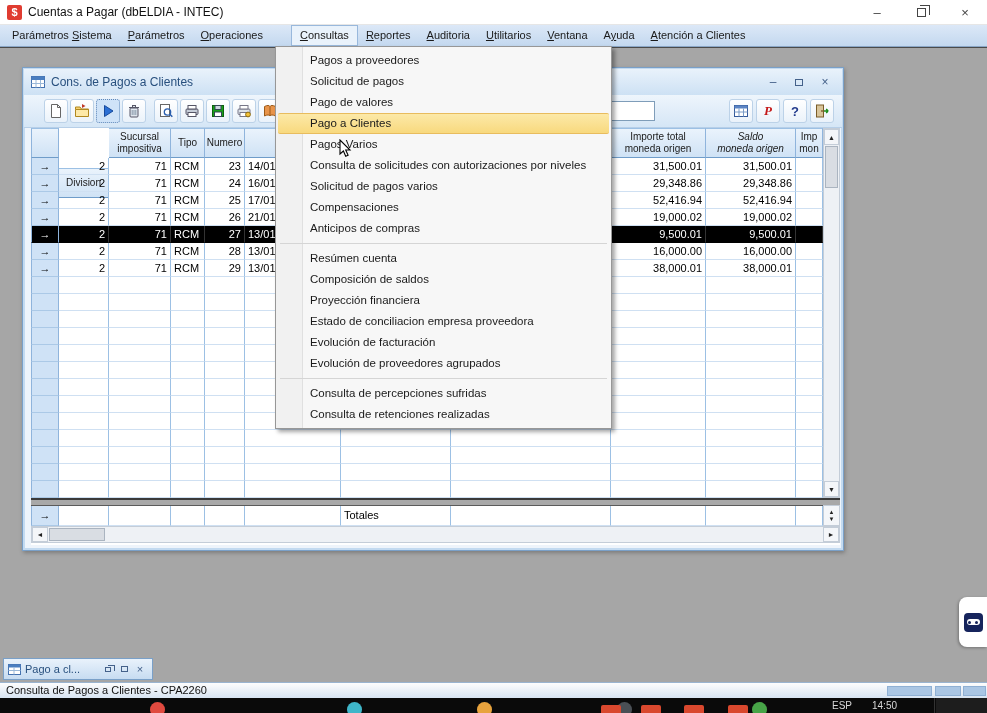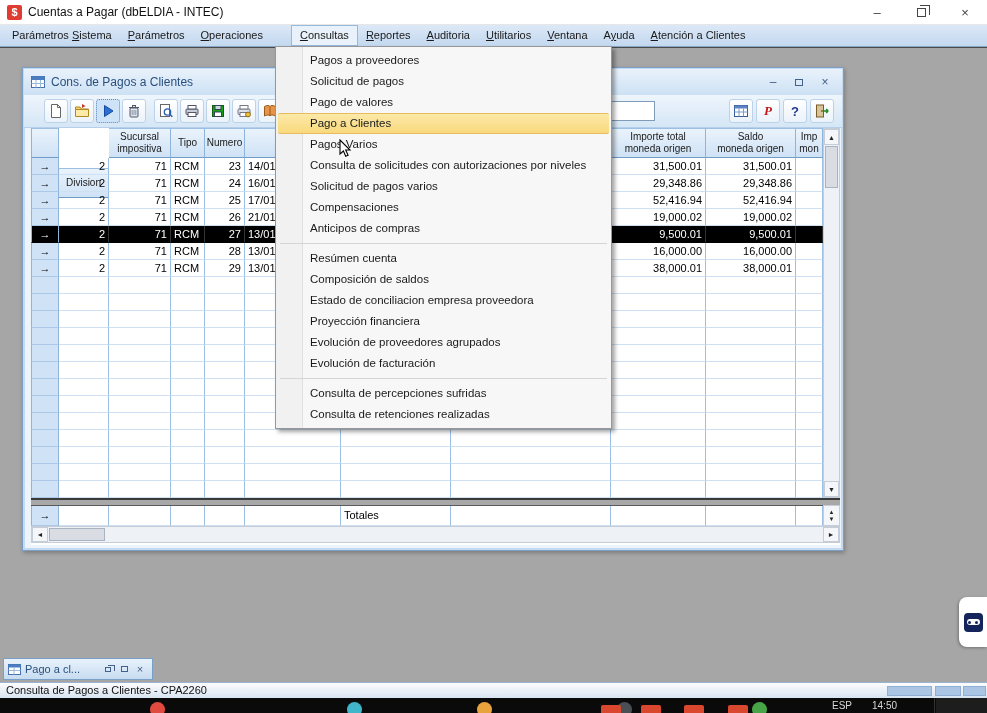--- a/index.html
+++ b/index.html
@@ -246,21 +246,21 @@
       <div id="ghead">
           <div class="hc" style="width: 28px;"></div>
           <div class="hc" style="width: 50px; margin-top: 40px;">Division</div>
           <div class="hc" style="width: 62px;">Sucursal<br>impositiva</div>
           <div class="hc" style="width: 34px;">Tipo</div>
           <div class="hc" style="width: 40px;">Numero</div>
           <div class="hc" style="width: 96px;">Fec<br>cont</div>
           <div class="hc" style="width: 110px;"></div>
           <div class="hc" style="width: 160px;"></div>
           <div class="hc" style="width: 95px;">Importe total<br>moneda origen</div>
-          <div class="hc" style="width: 90px;">Saldo<br>moneda origen</div>
+          <div class="hc" style="width: 90px; font-style: italic;">Saldo<br>moneda origen</div>
           <div class="hc" style="width: 27px;">Imp<br>mon</div>
         </div>
       <div id="gbody">
           <div class="grow">
             <div class="rc" style="width: 28px;">→</div>
             <div class="c r" style="width: 50px;">2</div>
             <div class="c r" style="width: 62px;">71</div>
             <div class="c l" style="width: 34px;">RCM</div>
             <div class="c r" style="width: 40px;">23</div>
             <div class="c l" style="width: 96px;">14/01</div>
@@ -557,24 +557,24 @@
       <div class="citem">Pago de valores</div>
       <div class="citem hl">Pago a Clientes</div>
       <div class="citem">Pagos Varios</div>
       <div class="citem">Consulta de solicitudes con autorizaciones por niveles</div>
       <div class="citem">Solicitud de pagos varios</div>
       <div class="citem">Compensaciones</div>
       <div class="citem">Anticipos de compras</div>
       <div class="csep"></div>
       <div class="citem">Resúmen cuenta</div>
       <div class="citem">Composición de saldos</div>
+      <div class="citem">Proyección financiera</div>
       <div class="citem">Estado de conciliacion empresa proveedora</div>
-      <div class="citem">Proyección financiera</div>
+      <div class="citem">Evolución de facturación</div>
       <div class="citem">Evolución de proveedores agrupados</div>
-      <div class="citem">Evolución de facturación</div>
       <div class="csep"></div>
       <div class="citem">Consulta de percepciones sufridas</div>
       <div class="citem">Consulta de retenciones realizadas</div>
     </div>
 
   <div id="cursor">
     <svg width="13" height="19" viewBox="0 0 13 19">
         <path d="M1 1v14l3.4-3 2.3 5.3 2.4-1-2.4-5.3H11z" fill="#fff" stroke="#000" stroke-width="1.1"></path>
       </svg>
   </div>

